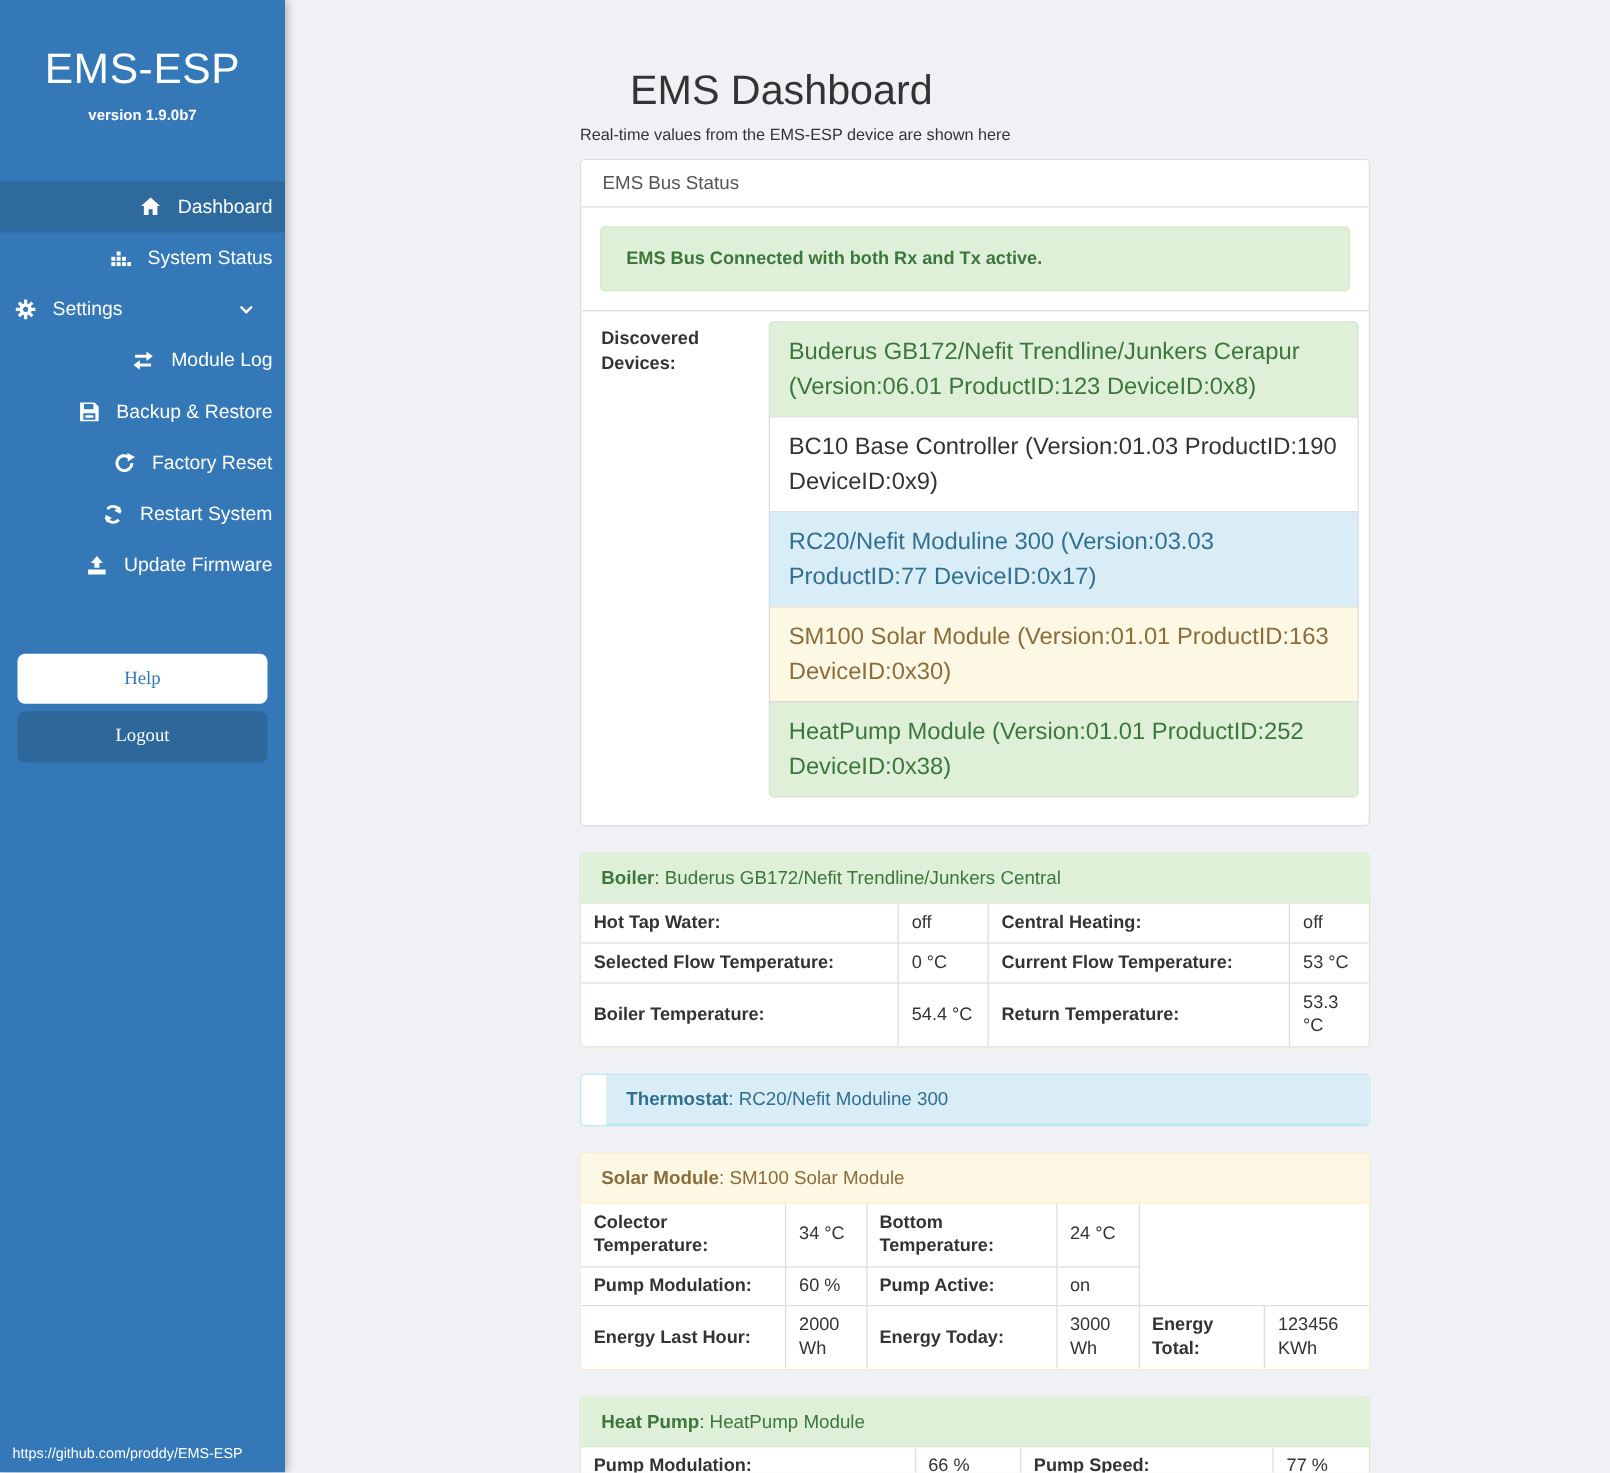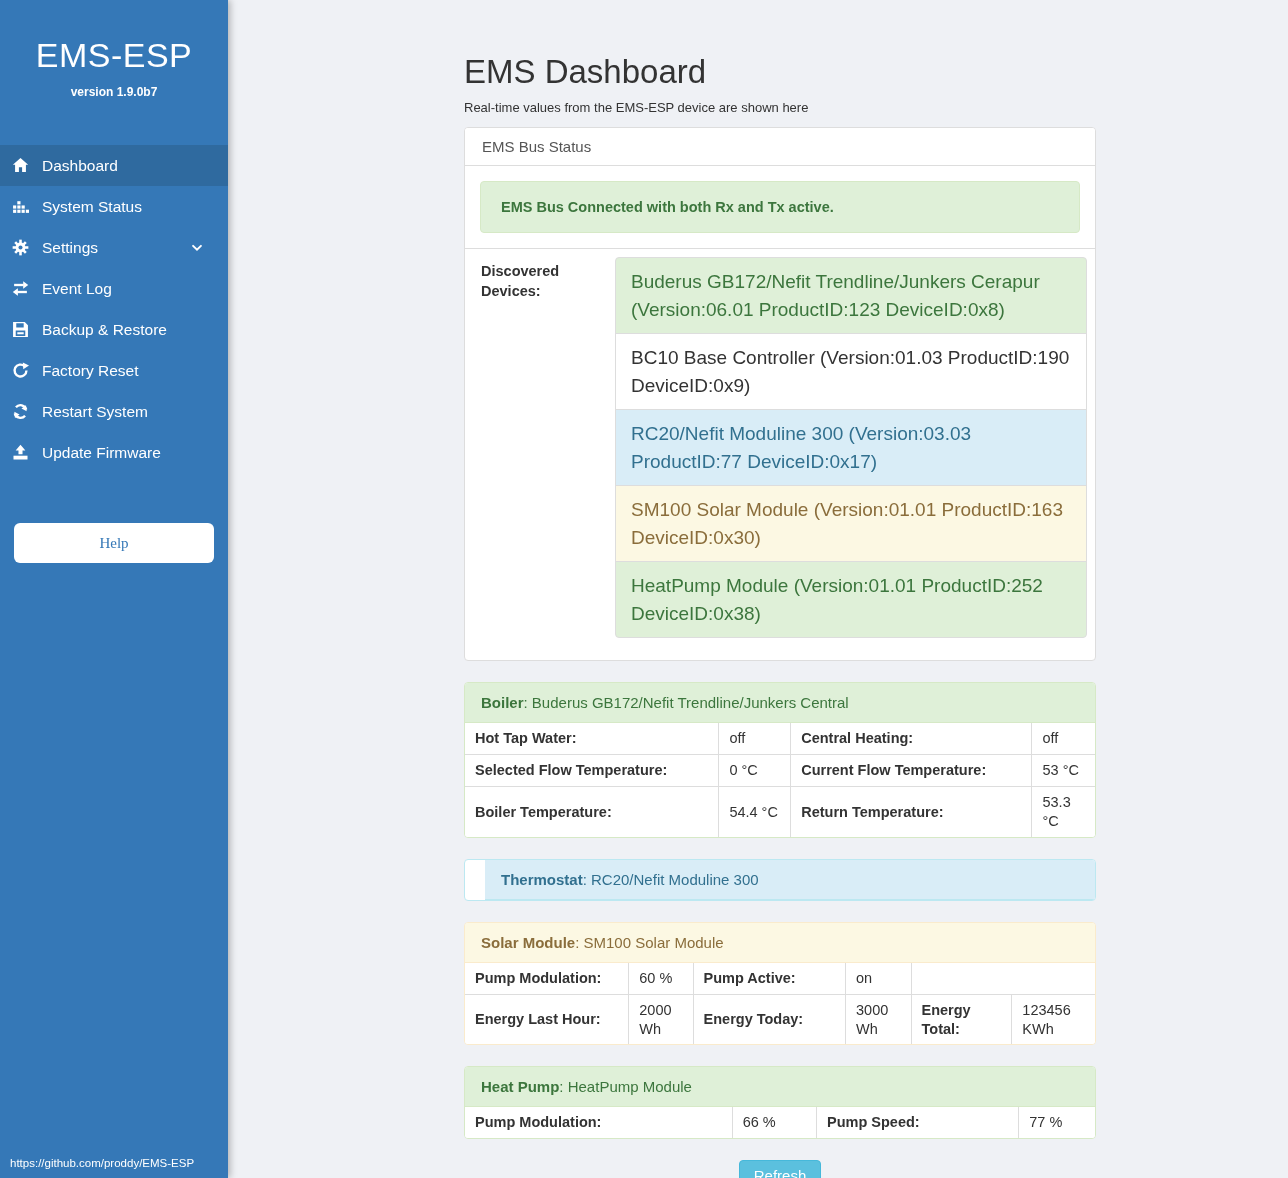--- a/index.html
+++ b/index.html
@@ -21,21 +21,21 @@
   
   .sidebar{
     position:absolute;left:0;top:0;width:228px;height:100%;
     background:var(--sidebar-blue);color:#fff;
     box-shadow:2px 0 7px rgba(0,0,0,.28);
   }
   .brand{margin-top:36px;text-align:center;font-size:34px;font-weight:400;letter-spacing:.5px;}
   .version{margin-top:10px;text-align:center;font-size:12px;font-weight:bold;}
   .nav{margin-top:46px;}
   .nav-item{
-    display:flex;align-items:center;height:41px;padding:0 10px 0 8px;cursor:pointer;
+    display:flex;align-items:center;height:41px;padding:0 10px 0 8px;cursor:pointer;justify-content:flex-end;
   }
   .nav-item.active{background:var(--sidebar-active);}
   .nav-icon{width:24px;display:flex;justify-content:center;align-items:center;flex:0 0 24px;}
   .nav-label{margin-left:10px;font-size:15.5px;}
   .nav-chevron{margin-left:auto;margin-right:14px;display:flex;align-items:center;}
   .side-buttons{margin:50px 14px 0 14px;font-family:Liberation Serif, serif;}
   .btn-help{
     display:block;width:100%;height:40px;border:none;border-radius:6px;
     background:#fff;color:var(--sidebar-blue);font-size:15px;cursor:pointer;
     font-family:inherit;
@@ -43,21 +43,21 @@
   .btn-logout{
     display:block;width:100%;height:41px;border:none;border-radius:6px;
     background:var(--logout-blue);color:#fff;font-size:15px;cursor:pointer;
     margin-top:6px;font-family:inherit;
   }
   .footer-url{
     position:absolute;left:10px;bottom:9px;font-size:11.5px;color:#fff;cursor:pointer;
   }
   
   .main{position:absolute;left:246px;top:0;width:1042px;height:100%;padding-left:218px;}
-  .page-title{margin-top:53px;font-size:33px;font-weight:500;color:var(--text-dark);}
+  .page-title{margin-top:53px;font-size:33px;font-weight:500;color:var(--text-dark);margin-left:40px;}
   .page-subtitle{margin-top:9px;font-size:13px;margin-bottom:12px;}
   .content{width:632px;}
   .panel{
     background:#fff;border:1px solid var(--panel-border);border-radius:4px;
     margin-bottom:21px;overflow:hidden;
   }
   .panel-heading-default{
     padding:10px 17px;font-size:15px;color:var(--header-gray);
     border-bottom:1px solid var(--panel-border);background:#fff;
   }
@@ -166,21 +166,21 @@
         <span class="nav-icon">
           <svg width="17" height="17" viewBox="0 0 16 16" xmlns="http://www.w3.org/2000/svg">
             <g fill="#fff">
               <rect x="2" y="3.6" width="9" height="2.2"></rect>
               <path d="M10.5 1.2 L15.3 4.7 L10.5 8.2 Z"></path>
               <rect x="5" y="10.2" width="9" height="2.2"></rect>
               <path d="M5.5 7.8 L0.7 11.3 L5.5 14.8 Z"></path>
             </g>
           </svg>
         </span>
-        <span class="nav-label">Event Log</span>
+        <span class="nav-label">Module Log</span>
       </div>
       <div class="nav-item">
         <span class="nav-icon">
           <svg width="17" height="17" viewBox="0 0 16 16" xmlns="http://www.w3.org/2000/svg">
             <path fill="#fff" fill-rule="evenodd" d="M1 1 H12 L15 4 V15 H1 Z M4 2 V6 H11 V2 Z M3.5 9 V14 H12.5 V9 Z M5 10.5 H11 V12.5 H5 Z"></path>
           </svg>
         </span>
         <span class="nav-label">Backup &amp; Restore</span>
       </div>
       <div class="nav-item">
@@ -210,20 +210,21 @@
               <path d="M8 0.8 L12.6 6 H9.9 V9.6 H6.1 V6 H3.4 Z"></path>
               <path d="M1.4 11 H14.6 V14.6 H1.4 Z"></path>
             </g>
           </svg>
         </span>
         <span class="nav-label">Update Firmware</span>
       </div>
     </nav>
   <div class="side-buttons">
     <button class="btn-help">Help</button>
+    <button class="btn-logout">Logout</button>
   </div>
   <div class="footer-url">https://github.com/proddy/EMS-ESP</div>
 </aside>
 
 <main class="main">
   <h1 class="page-title">EMS Dashboard</h1>
   <p class="page-subtitle">Real-time values from the EMS-ESP device are shown here</p>
 
   <div class="content">
     <section class="panel">
@@ -284,20 +285,27 @@
             <colgroup>
               <col style="width: 26%;">
               <col style="width: 10.2%;">
               <col style="width: 24.2%;">
               <col style="width: 10.4%;">
               <col style="width: 16%;">
               <col style="width: 13.2%;">
             </colgroup>
             <tbody>
               <tr>
+                <td class="label">Colector Temperature:</td>
+                <td class="value">34 °C</td>
+                <td class="label">Bottom Temperature:</td>
+                <td class="value">24 °C</td>
+                <td class="empty" colspan="2"></td>
+              </tr>
+              <tr>
                 <td class="label">Pump Modulation:</td>
                 <td class="value">60 %</td>
                 <td class="label">Pump Active:</td>
                 <td class="value">on</td>
                 <td class="empty" colspan="2"></td>
               </tr>
               <tr>
                 <td class="label">Energy Last Hour:</td>
                 <td class="value">2000 Wh</td>
                 <td class="label">Energy Today:</td>

